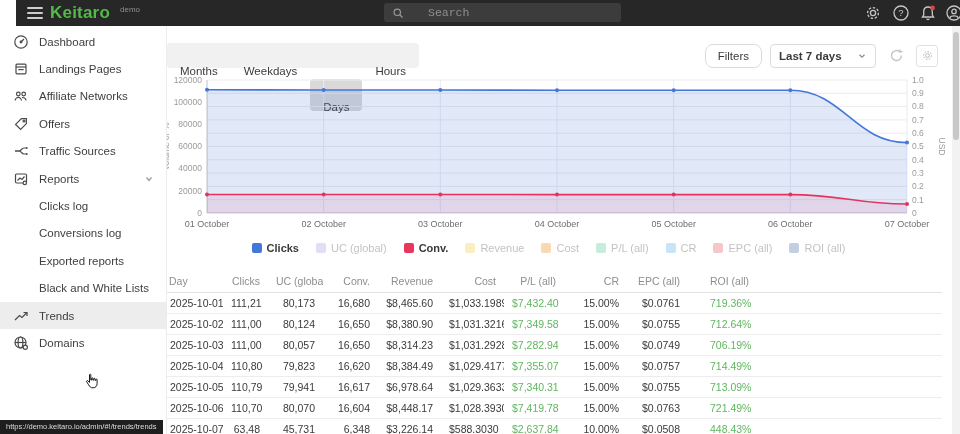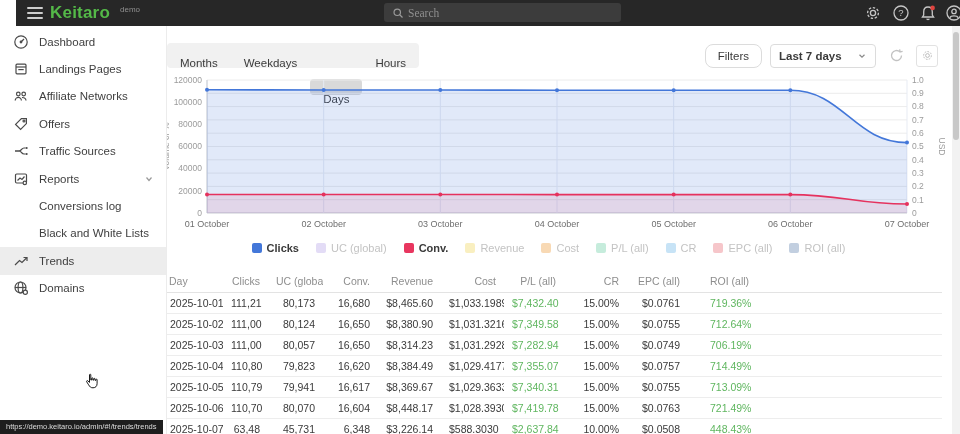--- a/index.html
+++ b/index.html
@@ -8,39 +8,39 @@
   body { position:relative; }
 
   
   #topbar { position:absolute; left:16px; top:0; width:960px; height:26px; background:#272727; z-index:5; }
   .hamburger { position:absolute; left:11px; top:7px; width:16px; height:12px; cursor:pointer; }
   .hamburger i { display:block; height:2px; background:#cdcdcd; margin-bottom:3px; border-radius:1px; }
   .logo { position:absolute; left:34px; top:0; line-height:26px; font-size:17px; font-weight:bold; color:#54b948; letter-spacing:.2px; }
   .env { position:absolute; left:104px; top:5px; font-size:8px; color:#8f8f8f; }
   .searchbox { position:absolute; left:368px; top:3px; width:237px; height:19px; background:#3c3c3c; border-radius:3px; display:flex; align-items:center; padding-left:8px; }
   .searchbox svg { width:12px; height:12px; stroke:#9a9a9a; fill:none; stroke-width:1.6; flex:0 0 auto; }
-  .searchbox input { flex:1; background:transparent; border:none; outline:none; color:#ddd; font-size:11.5px; margin-left:4px; font-family:Liberation Serif, serif; }
+  .searchbox input { flex:1; background:transparent; border:none; outline:none; color:#ddd; font-size:11.5px; margin-left:24px; font-family:Liberation Mono, monospace; }
   .searchbox input::placeholder { color:#8f8f8f; }
   .tb-ic { position:absolute; top:4px; width:18px; height:18px; cursor:pointer; }
   .tb-ic svg { width:18px; height:18px; stroke:#c6c6c6; fill:none; stroke-width:1.3; }
 
   
   #sidebar { position:absolute; left:0; top:26px; width:167px; height:408px; background:#fff; border-right:1px solid #ececec; z-index:2; padding-top:2px; }
   .nav-item { position:relative; height:27.4px; display:flex; align-items:center; padding-left:13px; font-size:11.5px; color:#3f3f3f; cursor:pointer; }
   .nav-item .nav-icon { width:16px; height:16px; margin-right:10px; flex:0 0 auto; }
   .nav-item .nav-icon svg { width:16px; height:16px; stroke:#4a4a4a; fill:none; stroke-width:1.2; }
   .nav-item.sub { padding-left:39px; }
   .nav-item.active { background:#ededed; }
   .chev { position:absolute; right:11px; top:8px; width:12px; height:12px; }
   .chev svg { width:12px; height:12px; stroke:#9a9a9a; fill:none; stroke-width:1.2; }
 
   
   #main { position:absolute; left:145px; top:26px; width:807px; height:408px; background:#fff; }
   #tabbar { position:absolute; left:22px; top:17px; height:25px; background:#f1f1f1; border-radius:4px; display:inline-flex; }
-  .tab { padding:8px 13px; line-height:25px; font-size:11.5px; color:#3b3b3b; border-radius:4px; cursor:pointer; }
+  .tab { padding:16px 13px; line-height:25px; font-size:11.5px; color:#3b3b3b; border-radius:4px; cursor:pointer; }
   .tab.active { background:#d9d9d9;margin-top:36px; }
   #controls { position:absolute; right:14px; top:17px; height:25px; display:flex; align-items:center; gap:8px; }
   .btn-filters { padding:0 12px; height:24px; line-height:22px; border:1px solid #dcdcdc; border-radius:8px; font-size:11.5px; color:#3b3b3b; background:#fff; cursor:pointer; }
   .selectbox { width:106px; height:24px; border:1px solid #dcdcdc; border-radius:4px; background:#fff; display:flex; align-items:center; justify-content:space-between; padding:0 8px; font-size:11.5px; font-weight:600; color:#3b3b3b; cursor:pointer; }
   .selectbox svg { width:10px; height:10px; stroke:#8a8a8a; fill:none; stroke-width:1.4; }
   .btn-refresh { width:24px; height:24px; display:flex; align-items:center; justify-content:center; cursor:pointer; background:#fff; border:none; }
   .btn-refresh svg { width:17px; height:17px; stroke:#c2c2c2; fill:none; stroke-width:1.4; }
   .btn-gear { width:22px; height:22px; border:1px solid #e2e2e2; border-radius:3px; display:flex; align-items:center; justify-content:center; background:#fff; cursor:pointer; }
   .btn-gear svg { width:13px; height:13px; stroke:#b5b5b5; fill:none; stroke-width:1.3; }
 
@@ -164,21 +164,27 @@
             <rect x="2.5" y="3" width="11" height="9" rx="1.2"></rect>
             <polyline points="4.5,9.5 7,7 9,8.5 11.5,5.5"></polyline>
             <circle cx="11.8" cy="11.9" r="1.7" fill="#fff"></circle>
           </svg></span>
         <span>Reports</span>
         <span class="chev"><svg viewBox="0 0 12 12">
             <polyline points="3.5,4.5 6,7.5 8.5,4.5"></polyline>
           </svg></span>
       </div>
       <div class="nav-item sub">
+        <span>Clicks log</span>
+      </div>
+      <div class="nav-item sub">
         <span>Conversions log</span>
+      </div>
+      <div class="nav-item sub">
+        <span>Exported reports</span>
       </div>
       <div class="nav-item sub">
         <span>Black and White Lists</span>
       </div>
       <div class="nav-item active">
         <span class="nav-icon"><svg viewBox="0 0 16 16">
             <polyline points="2,12 6.5,7.5 9,9.5 14,4.5"></polyline>
             <polyline points="10.5,4.5 14,4.5 14,8"></polyline>
           </svg></span>
         <span>Trends</span>
@@ -404,21 +410,21 @@
           <td class="c6 green">$7,355.07</td>
           <td class="c7">15.00%</td>
           <td class="c8">$0.0757</td>
           <td class="c9 green">714.49%</td>
         </tr>
         <tr>
           <td class="c0">2025-10-05</td>
           <td class="c1">110,79</td>
           <td class="c2">79,941</td>
           <td class="c3">16,617</td>
-          <td class="c4">$8,369.67</td>
+          <td class="c4">$6,978.64</td>
           <td class="c5">$1,029.3633</td>
           <td class="c6 green">$7,340.31</td>
           <td class="c7">15.00%</td>
           <td class="c8">$0.0755</td>
           <td class="c9 green">713.09%</td>
         </tr>
         <tr>
           <td class="c0">2025-10-06</td>
           <td class="c1">110,70</td>
           <td class="c2">80,070</td>

